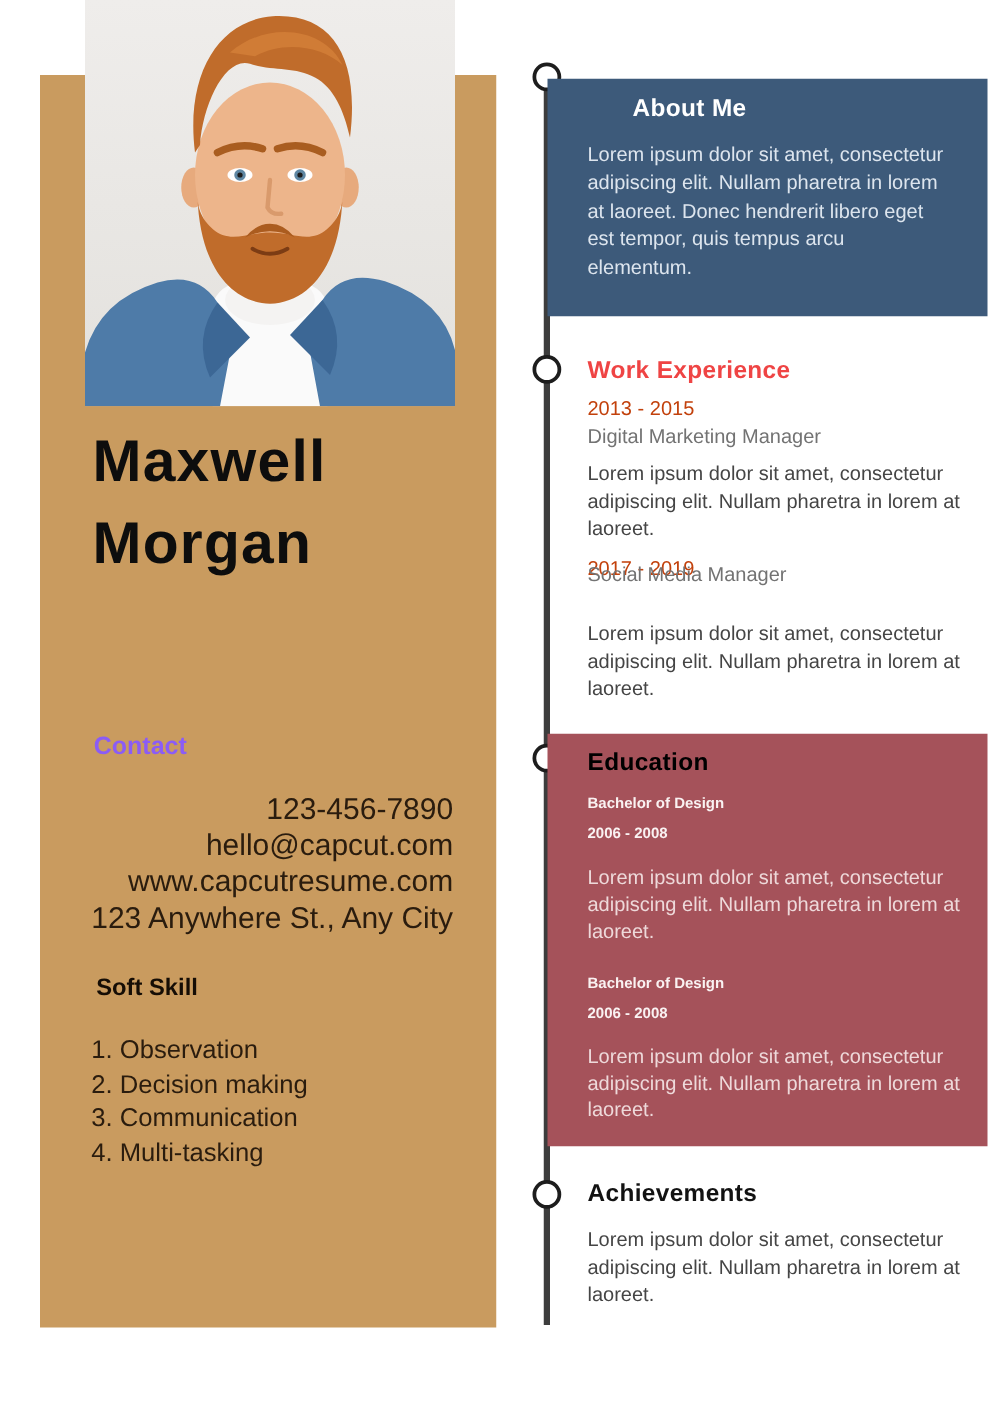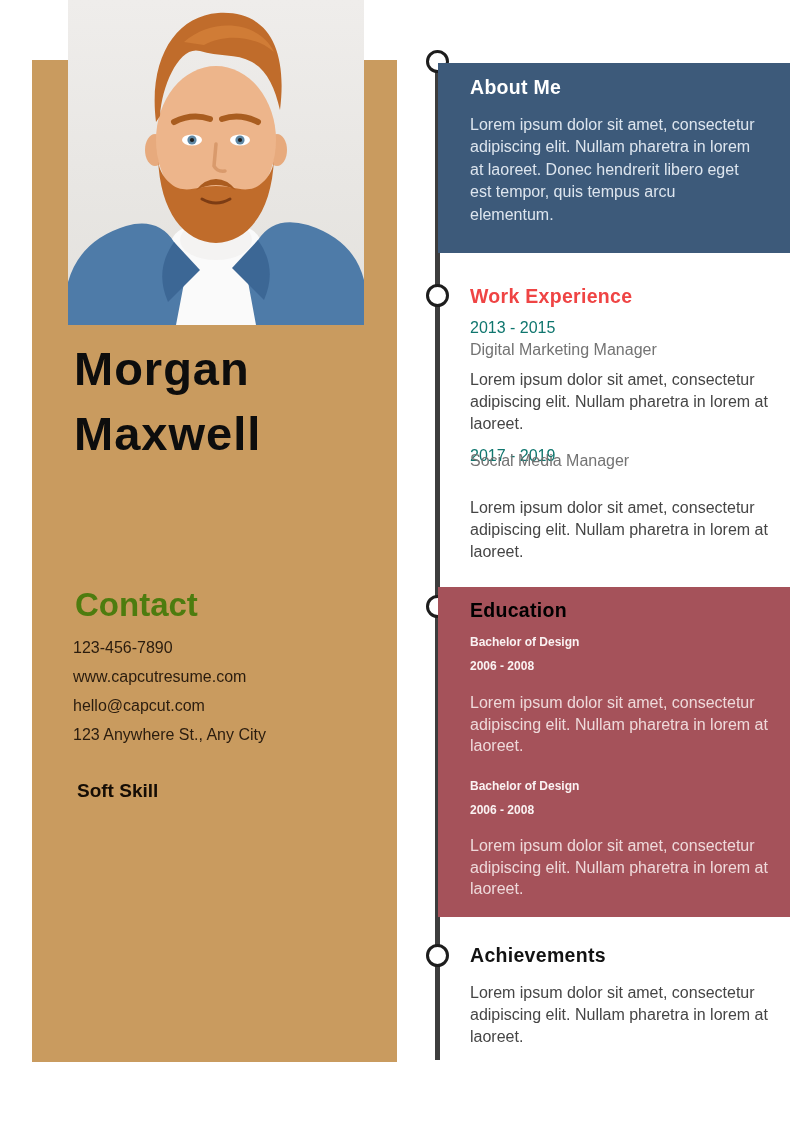--- a/index.html
+++ b/index.html
@@ -7,45 +7,45 @@
   .page{position:relative;width:793px;height:1122px;background:#ffffff;overflow:hidden;}
 
   
   .left-panel{position:absolute;left:32px;top:60px;width:365px;height:1002px;background:#c99b5f;}
   .photo{position:absolute;left:68px;top:0;width:296px;height:325px;}
   .photo svg{display:block;width:100%;height:100%;}
 
   .name{position:absolute;left:74px;top:336px;font-size:47px;font-weight:700;color:#0d0d0d;line-height:65px;letter-spacing:1px;}
   .job-title{position:absolute;left:75px;top:472px;font-size:27px;font-weight:700;color:#131313;letter-spacing:.5px;}
 
-  .contact-heading{position:absolute;left:75px;top:586px;font-size:33px;font-weight:700;color:#4d7c0f;}
-  .contact-list{position:absolute;left:73px;top:633px;font-size:16px;line-height:29px;color:#2a1c0e;}
+  .contact-heading{position:absolute;left:75px;top:586px;font-size:20px;font-weight:700;color:#8b5cf6;}
+  .contact-list{position:absolute;left:73px;top:633px;font-size:24px;line-height:29px;color:#2a1c0e;text-align:right;}
 
   .skills-heading{position:absolute;left:77px;top:780px;font-size:19px;font-weight:700;color:#150d05;}
   .skills-list{position:absolute;left:73px;top:826px;margin:0;padding:0;list-style:none;
                font-size:20.5px;line-height:27.5px;color:#2a1c0e;}
 
   
   .timeline-line{position:absolute;left:435px;top:62px;width:5px;height:998px;background:#3d3d3d;}
   .marker{position:absolute;left:426px;width:17px;height:17px;background:#ffffff;
           border:3px solid #1d1d1d;border-radius:50%;}
   .m-about{top:50px;} .m-work{top:284px;} .m-edu{top:595px;} .m-ach{top:944px;}
 
   .about-box{position:absolute;left:438px;top:63px;width:352px;height:190px;background:#3d5a7a;}
   .edu-box{position:absolute;left:438px;top:587px;width:352px;height:330px;background:#a5525a;}
 
   .sec-heading{position:absolute;left:470px;font-size:19.5px;font-weight:700;letter-spacing:.3px;}
-  .h-about{top:76px;color:#ffffff;}
+  .h-about{top:76px;color:#ffffff;margin-left:36px;}
   .h-work{top:285px;color:#ef4444;}
   .h-edu{top:599px;color:#000000;}
   .h-ach{top:944px;color:#121212;}
 
   .about-body{position:absolute;left:470px;top:114px;width:292px;font-size:16px;line-height:22.4px;color:#dde5ee;}
 
-  .work-period{position:absolute;left:470px;font-size:16px;color:#0f766e;text-align:right;}
+  .work-period{position:absolute;left:470px;font-size:16px;color:#c2410c;text-align:right;}
   .work-title{position:absolute;left:470px;font-size:16px;color:#737373;}
   .body-text{position:absolute;left:470px;width:314px;font-size:16px;line-height:21.8px;color:#454545;}
   .w1-period{top:319px;} .w1-title{top:341px;} .w1-body{top:369px;}
   .w2-period{top:447px;} .w2-title{top:452px;} .w2-body{top:497px;}
 
   .edu-degree,.edu-period{position:absolute;left:470px;font-size:12px;font-weight:700;color:#faf2f2;}
   .edu-body{position:absolute;left:470px;width:314px;font-size:16px;line-height:21.5px;color:#eed9da;}
   .e1-degree{top:635px;} .e1-period{top:659px;} .e1-body{top:692px;}
   .e2-degree{top:779px;} .e2-period{top:803px;} .e2-body{top:835px;}
 
@@ -104,33 +104,39 @@
       <circle cx="124" cy="140" r="2.1" fill="#1d1d1d"></circle>
       <ellipse cx="172" cy="140" rx="10" ry="5.6" fill="#ffffff"></ellipse>
       <circle cx="172" cy="140" r="4.6" fill="#5f87a3"></circle>
       <circle cx="172" cy="140" r="2.1" fill="#1d1d1d"></circle>
 
       <path d="M148,144 L146,166 q3,6 11,5" stroke="#d99a6c" stroke-width="3.5" fill="none" stroke-linecap="round"></path>
     </svg>
   </div>
 
   <div class="name">
+    <div>Maxwell</div>
     <div>Morgan</div>
-    <div>Maxwell</div>
   </div>
 
   <div class="contact-heading">Contact</div>
   <div class="contact-list">
     <div>123-456-7890</div>
+    <div>hello@capcut.com</div>
     <div>www.capcutresume.com</div>
-    <div>hello@capcut.com</div>
     <div>123 Anywhere St., Any City</div>
   </div>
 
   <div class="skills-heading">Soft Skill</div>
+  <ul class="skills-list">
+    <li>1. Observation</li>
+    <li>2. Decision making</li>
+    <li>3. Communication</li>
+    <li>4. Multi-tasking</li>
+  </ul>
 
   <div class="timeline-line"></div>
   <div class="marker m-about"></div>
   <div class="marker m-work"></div>
   <div class="marker m-edu"></div>
   <div class="marker m-ach"></div>
 
   <div class="about-box"></div>
   <div class="sec-heading h-about">About Me</div>
   <div class="about-body">Lorem ipsum dolor sit amet, consectetur adipiscing elit. Nullam pharetra in lorem at laoreet. Donec hendrerit libero eget est tempor, quis tempus arcu elementum.</div>

